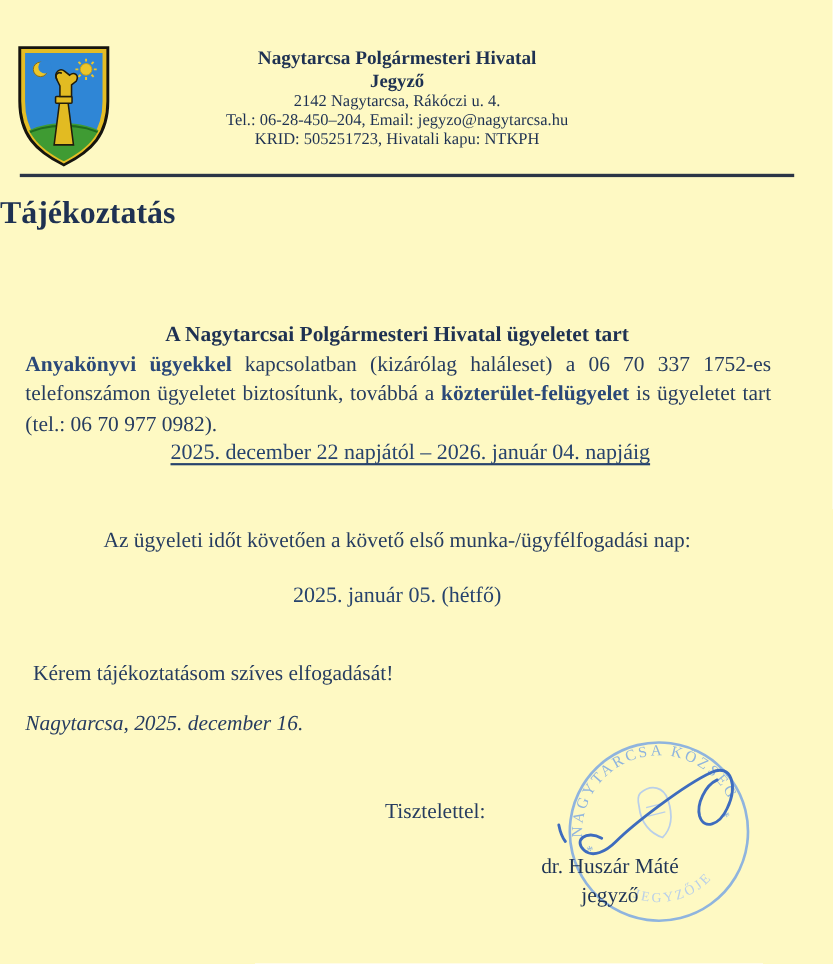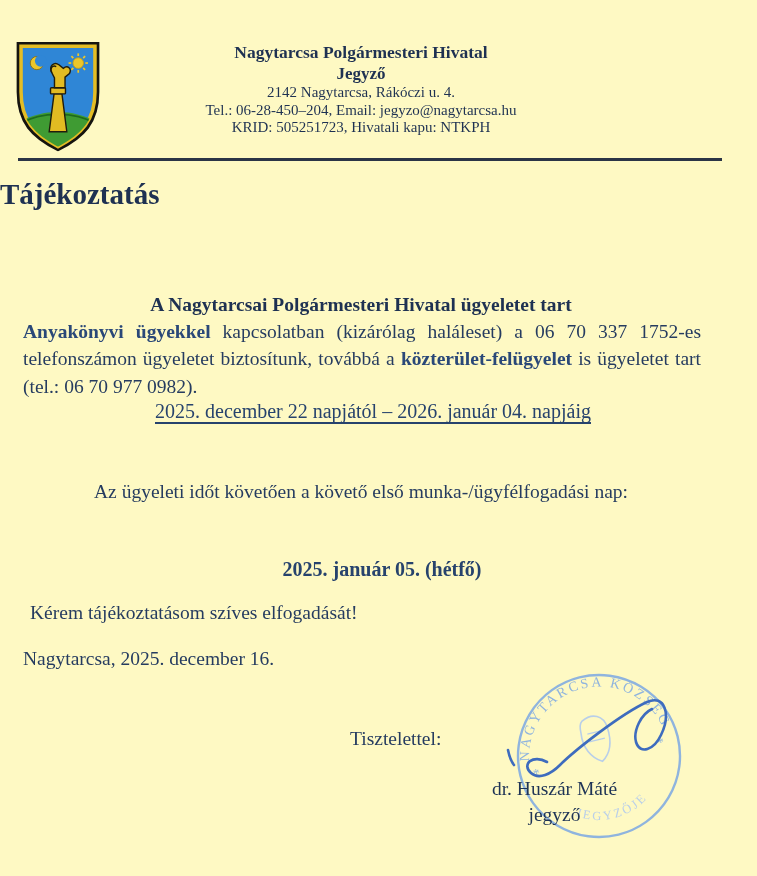--- a/index.html
+++ b/index.html
@@ -28,23 +28,23 @@
   .header-line{font-size:15px;line-height:17.5px;color:var(--heading);}
   .rule{left:18px;top:158px;width:704px;height:3px;background:var(--rule);}
   
   .title{left:0;top:178px;width:740px;font-size:29px;font-weight:bold;color:var(--heading);}
   .subtitle{left:0;top:258px;width:722px;text-align:center;font-size:19.5px;font-weight:bold;color:var(--heading);margin-top:36px;}
   .paragraph{left:23px;top:298px;width:678px;font-size:19.5px;line-height:27.5px;text-align:justify;}
   .paragraph b{color:#2a4878;}
   .date-range{left:12px;top:400px;width:722px;text-align:center;font-size:20px;font-weight:normal;
     text-decoration:underline;text-underline-offset:4px;text-decoration-thickness:2px;color:#27436d;}
   .next-day-label{left:0;top:481px;width:722px;text-align:center;font-size:19.5px;}
-  .next-day{left:0;top:558px;width:722px;text-align:center;font-size:20px;font-weight:bold;color:#27436d;padding-left:21px;}
+  .next-day{left:0;top:530px;width:722px;text-align:center;font-size:20px;font-weight:normal;color:#27436d;}
   .closing1{left:30px;top:602px;font-size:19.5px;}
-  .closing2{left:23px;top:648px;font-size:19.5px;}
+  .closing2{left:23px;top:648px;font-size:19.5px;font-style:italic;}
   .salutation{left:350px;top:728px;font-size:19.5px;}
   
   .stamp{left:513px;top:670px;width:172px;height:172px;}
   .stamp-rot{transform:rotate(-14deg);transform-origin:86px 86px;}
   .stamp text{font-family:"Liberation Serif","DejaVu Serif",serif;letter-spacing:2.5px;}
   .signature-ink{left:495px;top:688px;width:210px;height:120px;}
   .sig-block{left:462px;top:776px;width:185px;text-align:center;font-size:19.5px;line-height:26px;color:#1f3456;}
 </style>
 </head>
 <body>

